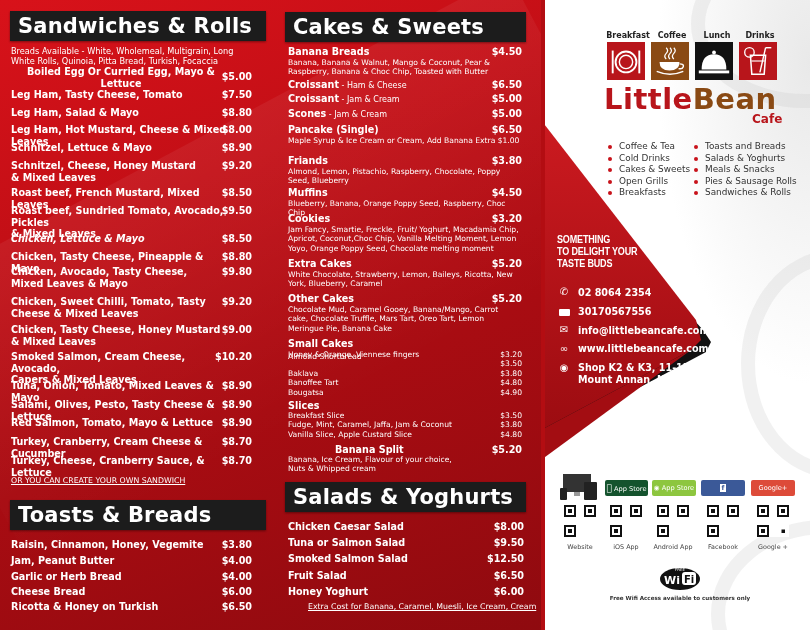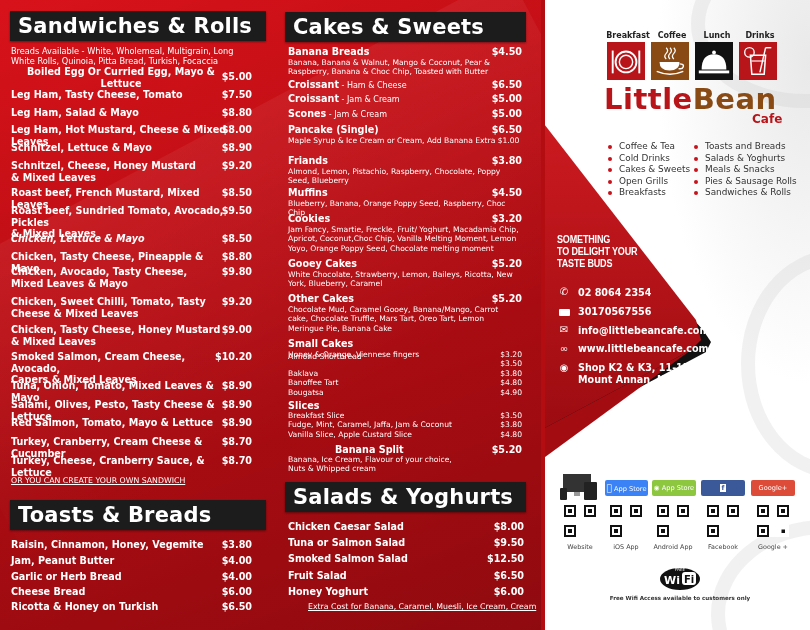--- a/index.html
+++ b/index.html
@@ -221,21 +221,21 @@
       <div class="price" style="left:482px;top:124px;width:40px;">$6.50</div>
       <div class="c-head" style="left:288px;top:155px;"><span>Friands</span></div>
       <div class="sub" style="left:288px;top:167px;width:232px;">Almond, Lemon, Pistachio, Raspberry, Chocolate, Poppy Seed, Blueberry</div>
       <div class="price" style="left:482px;top:155px;width:40px;">$3.80</div>
       <div class="c-head" style="left:288px;top:187px;"><span>Muffins</span></div>
       <div class="sub" style="left:288px;top:199px;width:232px;">Blueberry, Banana, Orange Poppy Seed, Raspberry, Choc Chip</div>
       <div class="price" style="left:482px;top:187px;width:40px;">$4.50</div>
       <div class="c-head" style="left:288px;top:213px;"><span>Cookies</span></div>
       <div class="sub" style="left:288px;top:225px;width:232px;">Jam Fancy, Smartie, Freckle, Fruit/ Yoghurt, Macadamia Chip, Apricot, Coconut,Choc Chip, Vanilla Melting Moment, Lemon Yoyo, Orange Poppy Seed, Chocolate melting moment</div>
       <div class="price" style="left:482px;top:213px;width:40px;">$3.20</div>
-      <div class="c-head" style="left:288px;top:258px;"><span>Gooey Cakes</span></div>
+      <div class="c-head" style="left:288px;top:258px;"><span>Extra Cakes</span></div>
       <div class="sub" style="left:288px;top:270px;width:232px;">White Chocolate, Strawberry, Lemon, Baileys, Ricotta, New York, Blueberry, Caramel</div>
       <div class="price" style="left:482px;top:258px;width:40px;">$5.20</div>
       <div class="c-head" style="left:288px;top:293px;"><span>Other Cakes</span></div>
       <div class="sub" style="left:288px;top:305px;width:232px;">Chocolate Mud, Caramel Gooey, Banana/Mango, Carrot cake, Chocolate Truffle, Mars Tart, Oreo Tart, Lemon Meringue Pie, Banana Cake</div>
       <div class="price" style="left:482px;top:293px;width:40px;">$5.20</div>
       <div class="c-head" style="left:288px;top:338px;">Small Cakes</div>
       <div class="sm" style="left:288px;top:350px;">Honey &amp; Orange, Viennese fingers</div>
       <div class="sm" style="left:482px;top:350px;width:40px;text-align:right;">$3.20</div>
       <div class="sm" style="left:288px;top:352px;">Almond Shortbread</div>
       <div class="sm" style="left:482px;top:359.4px;width:40px;text-align:right;">$3.50</div>
@@ -345,21 +345,21 @@
     <div>Shop K2 &amp; K3, 11-13 Main St</div>
     <div>Mount Annan, NSW 2567</div>
   </div>
 
   <svg style="position:absolute;left:560px;top:474px;" width="38" height="26">
     <rect x="3" y="0" width="28" height="18" fill="#333"></rect>
     <rect x="14" y="18" width="6" height="4" fill="#999"></rect>
     <rect x="24" y="8" width="13" height="18" rx="1" fill="#222"></rect>
     <rect x="0" y="14" width="7" height="12" rx="1" fill="#222"></rect>
   </svg>
-  <div class="badge" style="left:605px;top:480px;width:43px;background:#3b82f6;">
+  <div class="badge" style="left:605px;top:480px;width:43px;background:#14532d;">
     <span style="font-size:9px;"></span>
     <span>App Store</span>
   </div>
   <div class="badge" style="left:652px;top:480px;width:44px;background:#8dc63f;">
     <span>◉</span>
     <span>App Store</span>
   </div>
   <div class="badge" style="left:701px;top:480px;width:44px;background:#3b5998;">
     <span style="background:#fff;color:#3b5998;font-weight:bold;padding:0 2px;">f</span>
     

